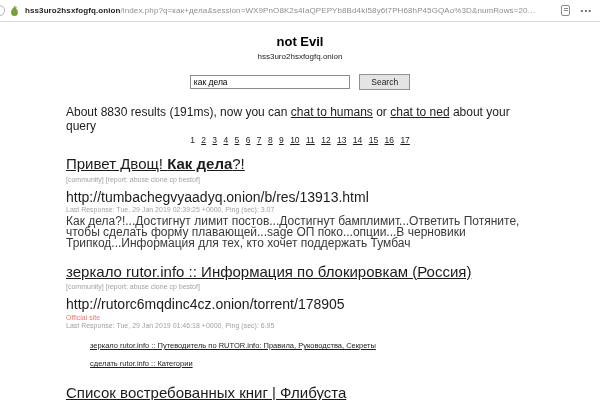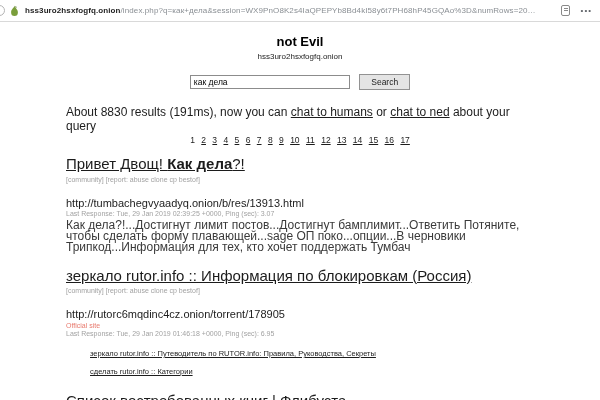--- a/index.html
+++ b/index.html
@@ -45,21 +45,21 @@
   .pagination { text-align: center; font-size: 8.5px; color: #1d1d1d; margin-top: 2px; }
   .pg { margin: 0 3.2px; cursor: pointer; text-decoration: underline; }
   .pg.current { text-decoration: none; cursor: default; }
 
   
   .results { margin: 10px 62px 0 66px; }
   .result { margin-bottom: 14px; }
   .r-title { font-size: 15px; color: #1c1c1c; text-decoration: underline; cursor: pointer; display: inline-block; }
   .r-title .match { font-weight: bold; }
   .r-meta { font-size: 7px; color: #a2a2a2; margin-top: 2.5px; }
-  .r-url { font-size: 11px; color: #1c1c1c; margin-top: 14px; }
+  .r-url { font-size: 14px; color: #1c1c1c; margin-top: 6px; }
   .r-official { font-size: 7px; color: #e87a6e; margin-top: 1.5px; }
   .r-last { font-size: 7px; color: #a2a2a2; margin-top: 1.5px; }
   .r-snippet { font-size: 12px; color: #3a3a3a; line-height: 11px; margin-top: 2.5px; }
   .r-sublinks { margin: 5px 0 0 24px; }
   .r-sublink { display: inline-block; font-size: 7.5px; color: #1d1d1d;
     text-decoration: underline; cursor: pointer; margin-bottom: 1px; }
 </style>
 </head>
 <body>
 

